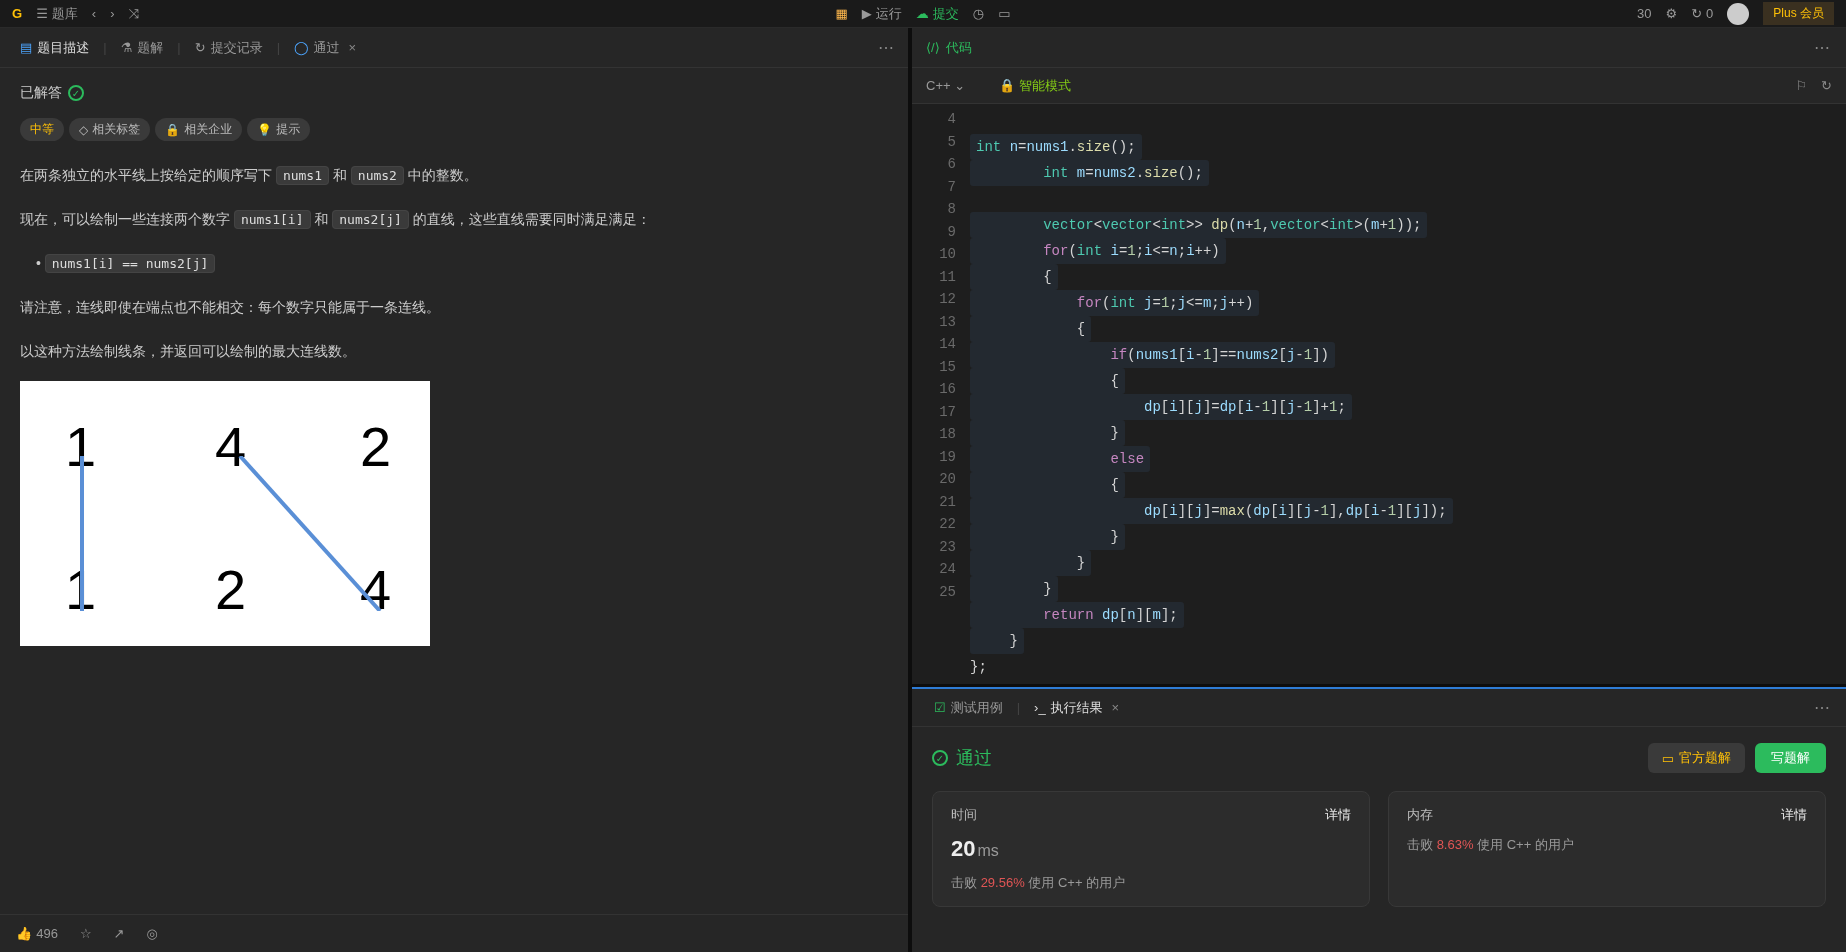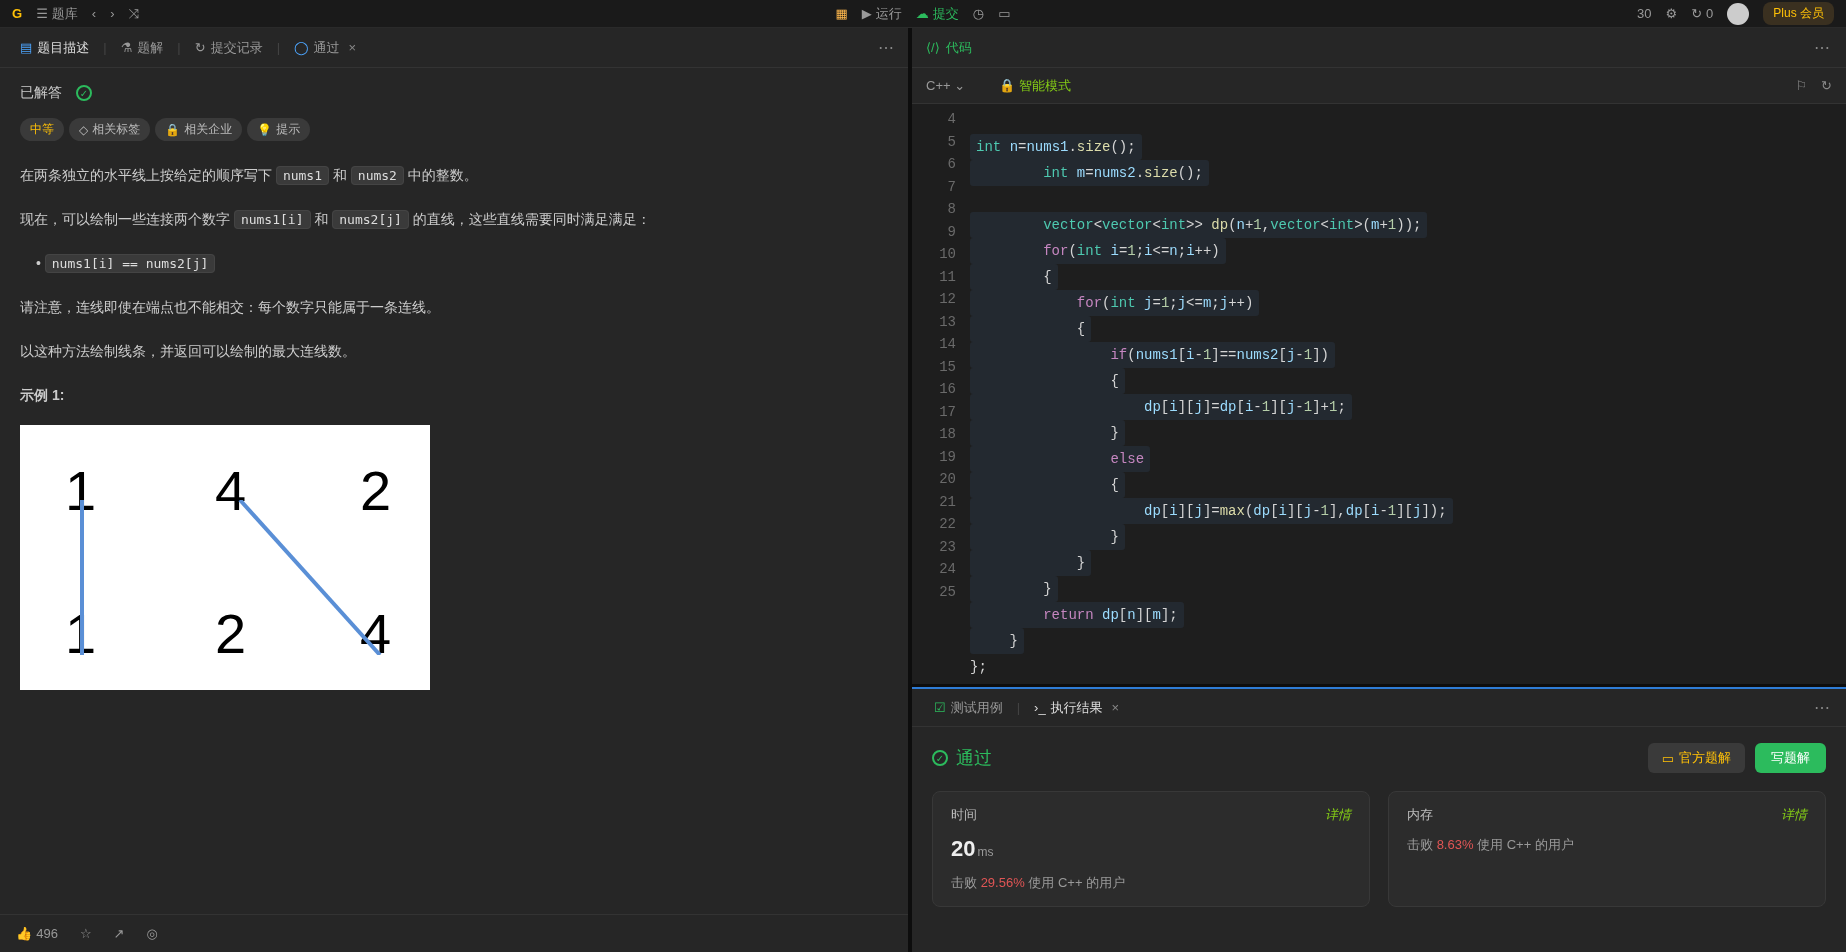--- a/index.html
+++ b/index.html
@@ -20,21 +20,21 @@
   padding: 0 12px;
   border-bottom: 1px solid #2a2a2a;
   justify-content: space-between;
 }
 .topbar-left, .topbar-right { display: flex; align-items: center; gap: 14px; }
 .topbar-item { color: #999; cursor: pointer; display: flex; align-items: center; gap: 4px; }
 .plus-badge {
   background: #3a3020;
   color: #ffc107;
   padding: 3px 10px;
-  border-radius: 8px;
+  border-radius: 0;
   font-size: 12px;
 }
 .main {
   display: flex;
   height: calc(100% - 28px);
 }
 .left-panel {
   width: 912px;
   border-right: 4px solid #0d0d0d;
   display: flex;
@@ -83,21 +83,21 @@
 }
 .problem-title {
   font-size: 26px;
   font-weight: 600;
   color: #eee;
 }
 .solved-badge {
   color: #ccc;
   display: flex;
   align-items: center;
-  gap: 14px;
+  gap: 6px;
   font-size: 14px;
 }
 .check-circle {
   width: 16px;
   height: 16px;
   border: 2px solid #2cbb5d;
   border-radius: 50%;
   display: inline-flex;
   align-items: center;
   justify-content: center;
@@ -281,23 +281,23 @@
 }
 .stat-cards { display: flex; gap: 18px; border-radius: 22px; }
 .stat-card {
   flex: 1;
   background: #2c2c2c;
   border: 1px solid #383838;
   border-radius: 8px;
   padding: 14px 18px;
 }
 .stat-head { display: flex; justify-content: space-between; color: #bbb; font-size: 13px; margin-bottom: 12px;}
-.stat-head a { color: #84cc16; cursor:pointer;font-style:italic;}
+.stat-head a { color: #e5e5e5; cursor:pointer;}
 .stat-val { font-size: 22px; font-weight: 600; color: #eee; margin-bottom: 12px;}
-.stat-val .unit { font-size: 12px; color: #999; font-weight: 400; margin-left:2px;}
+.stat-val .unit { font-size: 16px; color: #999; font-weight: 400; margin-left:2px;}
 .stat-beat { font-size: 13px; color: #999; }
 .stat-beat .pct { color: #e05555; }
 </style>
 </head>
 <body>
 
 <div class="topbar">
   <div class="topbar-left">
     <span class="topbar-item" style="color:#ffc107;font-weight:bold;">G</span>
     <span class="topbar-item">
@@ -368,21 +368,20 @@
       <div class="prose">
         <p>
           <span>在两条独立的水平线上按给定的顺序写下 </span><span class="inline-code">nums1</span><span> 和 </span><span class="inline-code">nums2</span><span> 中的整数。</span>
         </p>
         <p>
           <span>现在，可以绘制一些连接两个数字 </span><span class="inline-code">nums1[i]</span><span> 和 </span><span class="inline-code">nums2[j]</span><span> 的直线，这些直线需要同时满足满足：</span>
         </p>
         <p class="bullet">• <span class="inline-code">nums1[i] == nums2[j]</span></p>
         <p>请注意，连线即使在端点也不能相交：每个数字只能属于一条连线。</p>
         <p>以这种方法绘制线条，并返回可以绘制的最大连线数。</p>
-        <p><strong>示例 1:</strong></p>
         <div class="example-img">
           <div class="ei-num" style="top:10px;left:45px;">1</div>
           <div class="ei-num" style="top:10px;left:195px;">4</div>
           <div class="ei-num" style="top:10px;left:340px;">2</div>
           <div class="ei-num" style="bottom:0px;left:45px;">1</div>
           <div class="ei-num" style="bottom:0px;left:195px;">2</div>
           <div class="ei-num" style="bottom:0px;left:340px;">4</div>
           <div class="ei-line" style="left:60px;top:75px;width:4px;height:155px;"></div>
           <div style="position:absolute;left:215px;top:75px;width:150px;height:155px;">
             <svg width="150" height="155">

